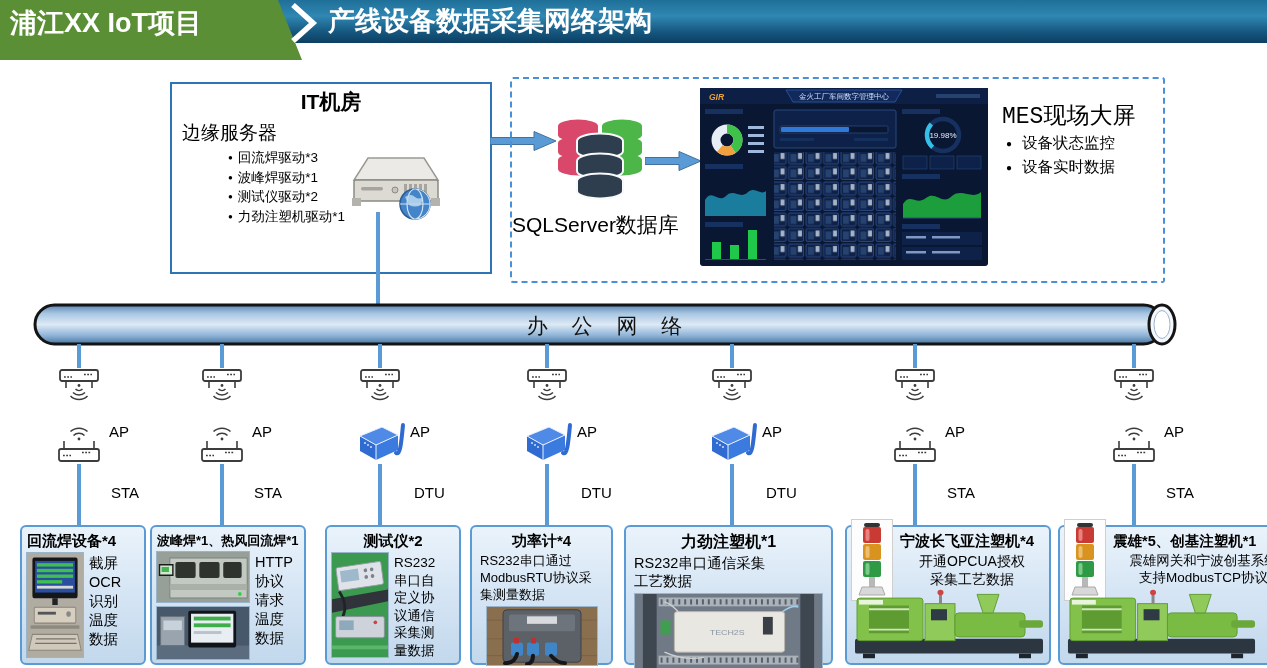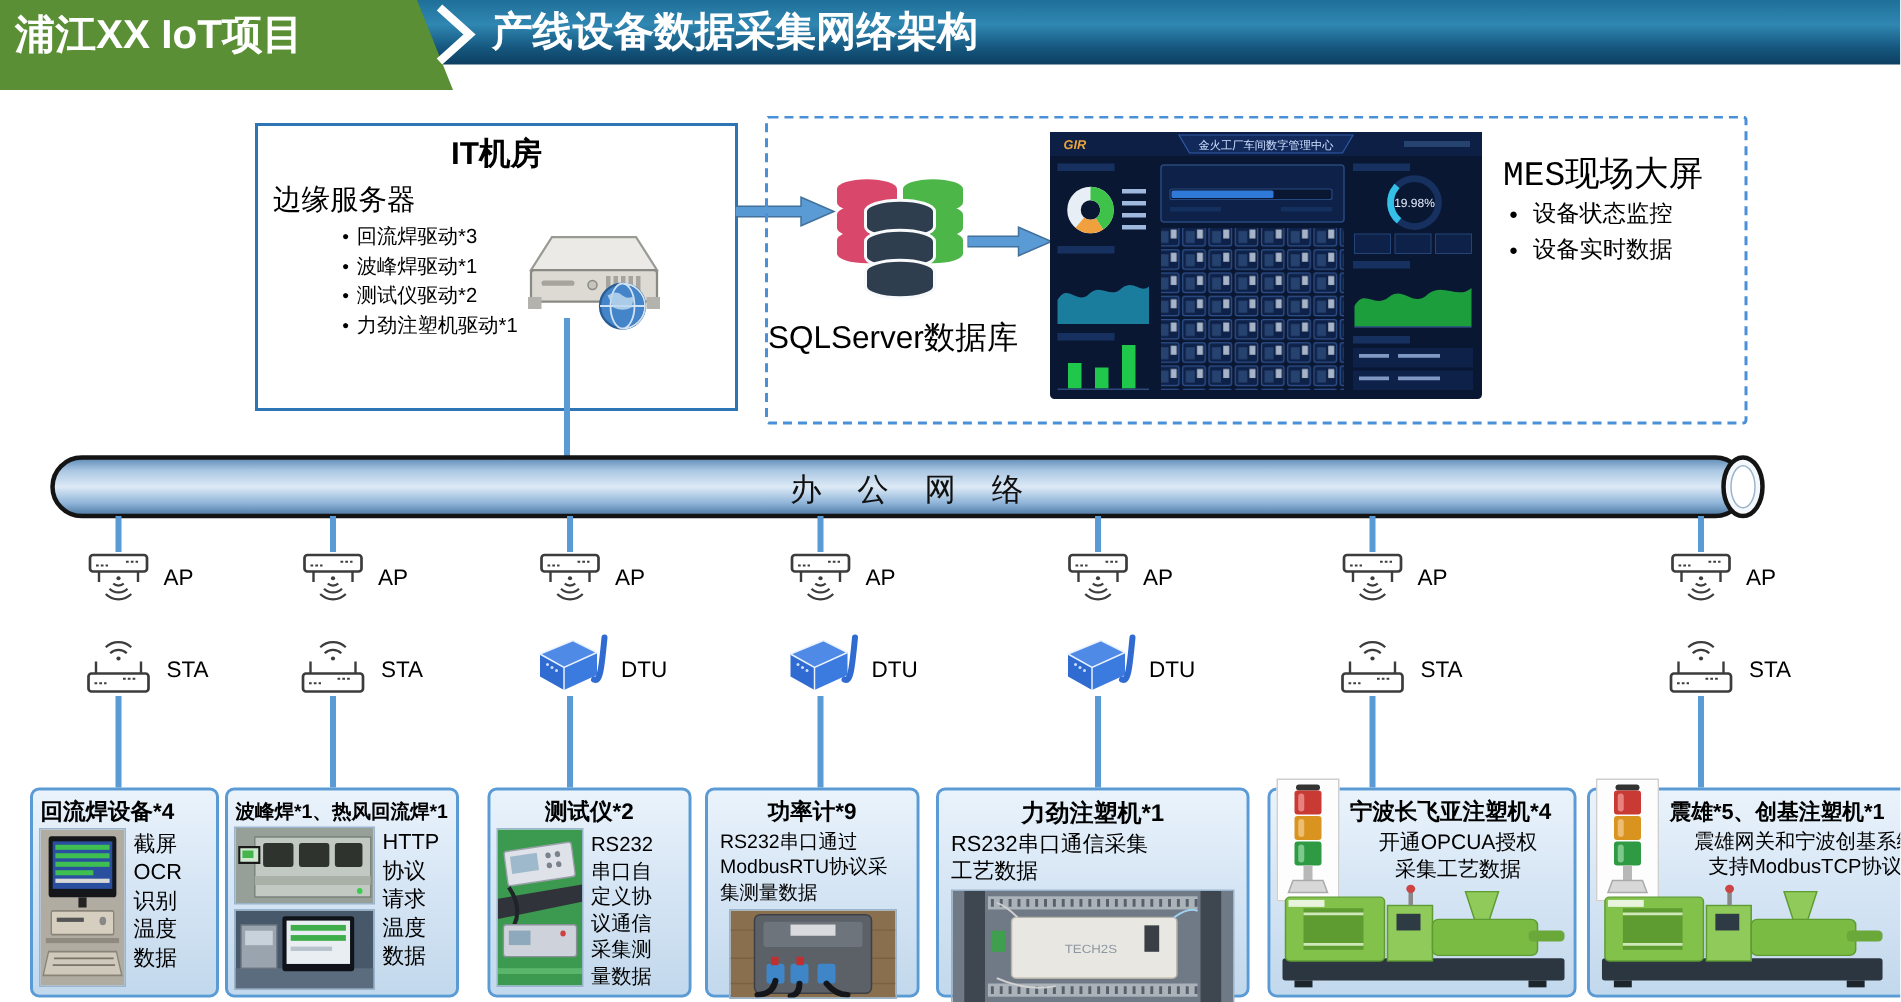--- a/index.html
+++ b/index.html
@@ -26,21 +26,21 @@
   .dashbox { left:510px; top:77px; width:655px; height:206px; border:2.5px dashed #4a90d9; border-radius:3px; }
   .db-label { left:512px; top:211px; width:230px; font-size:21px; color:#000; }
   .mes-text { left:1002px; top:100px; width:170px; }
   .mes-title { font-size:23px; color:#000;font-family:Liberation Mono, monospace; }
   .mes-b { font-size:15.5px; color:#000; line-height:23px; margin-left:4px; }
   .mes-b::before { content:"●"; font-size:10px; vertical-align:1px; margin-right:10px; }
   
   .pipe-label { left:33px; top:312px; width:1152px; text-align:center; font-size:21px;
     letter-spacing:9px; color:#111; }
   .vline { position:absolute; width:4px; background:#5b9bd5; }
-  .net-label { font-size:15px; color:#000; position:absolute; }
+  .net-label { font-size:15px; color:#000; position:absolute;margin-top:46px; }
   
   .eq { position:absolute; top:525px; height:140px; border:2px solid #5b9bd5; border-radius:6px;
     background:linear-gradient(180deg,#eaf3fb 0%,#d7e6f5 45%,#c2d8ec 100%); }
   .eq-title { font-weight:bold; font-size:15px; color:#000; padding:5px 5px 1px 5px; }
   .eq-title.ctr { text-align:center; }
   .eq-row { display:flex; padding:0 4px; }
   .eq-lines { font-size:14.5px; color:#000; line-height:19px; padding-left:5px; padding-top:2px; }
   .eq-desc { font-size:13px; color:#000; line-height:17px; padding:0 8px; }
   .photo { flex:none; border:1px solid #9ab4cc; }
   svg { display:block; }
@@ -485,21 +485,21 @@
         <div>串口自</div>
         <div>定义协</div>
         <div>议通信</div>
         <div>采集测</div>
         <div>量数据</div>
       </div>
     </div>
   </div>
 
   <div class="eq" style="left:470px;width:143px">
-    <div class="eq-title ctr">功率计*9</div>
+    <div class="eq-title ctr">功率计*4</div>
     <div class="eq-desc">RS232串口通过ModbusRTU协议采集测量数据</div>
     <svg class="photo" style="margin:3px auto 0 auto;display:block" width="112" height="60" viewBox="0 0 110 62" preserveAspectRatio="none">
       <rect width="110" height="62" fill="#8a6f4e"></rect>
       <path d="M0,14 h110 M0,34 h110 M0,52 h110" stroke="#7a6142" stroke-width="1"></path>
       <rect x="16" y="3" width="78" height="56" rx="4" fill="#5c6168" stroke="#3c4046"></rect>
       <rect x="22" y="8" width="66" height="18" rx="2" fill="#6e747c"></rect>
         <rect x="40" y="10" width="30" height="8" fill="#d8dade"></rect>
       <g fill="#3f86c8">
           <rect x="24" y="38" width="12" height="14" rx="2"></rect>
           <rect x="40" y="38" width="12" height="14" rx="2"></rect>

